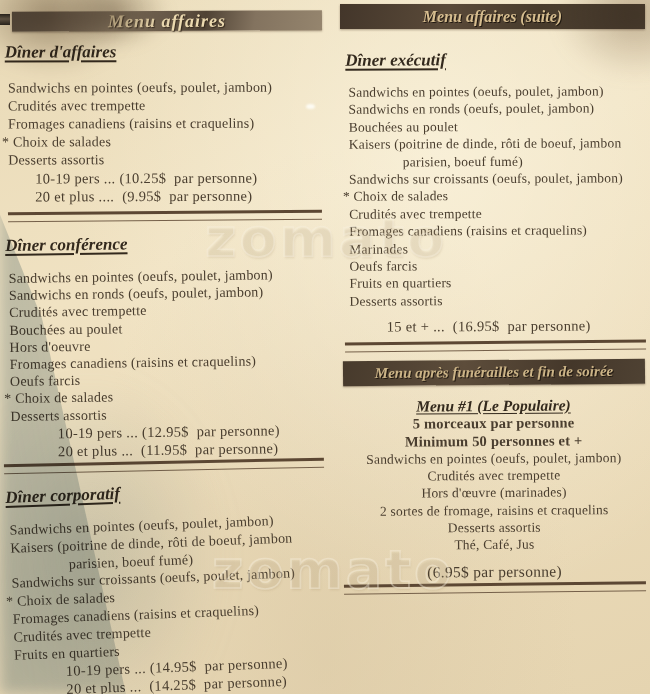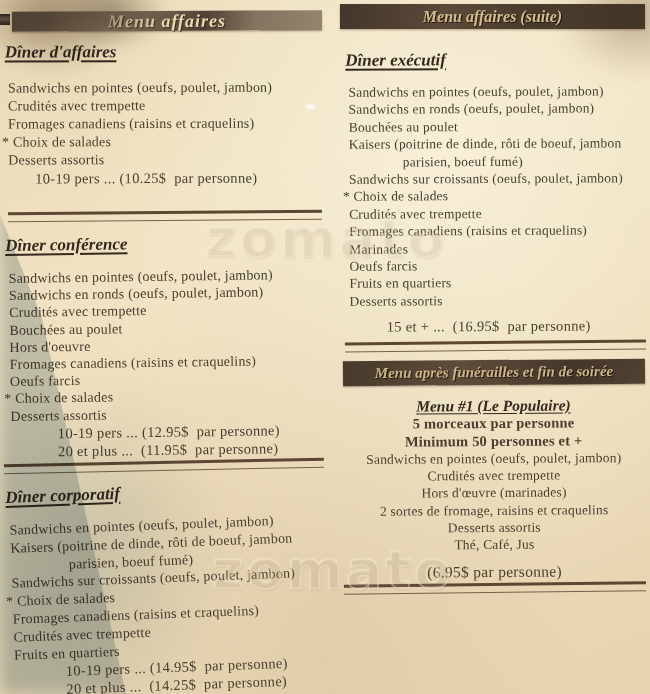--- a/index.html
+++ b/index.html
@@ -107,20 +107,21 @@
   <div class="sec" id="ls1">
     <h2>Dîner d'affaires</h2>
     <div class="items">
       <div class="line">Sandwichs en pointes (oeufs, poulet, jambon)</div>
       <div class="line">Crudités avec trempette</div>
       <div class="line">Fromages canadiens (raisins et craquelins)</div>
       <div class="line star">* Choix de salades</div>
       <div class="line">Desserts assortis</div>
     </div>
     <div class="price">10-19 pers ... (10.25$  par personne)</div>
+    <div class="price">20 et plus ....  (9.95$  par personne)</div>
   </div>
 
   <div class="rule" id="sep-l1"></div>
 
   <div class="sec" id="ls2">
     <h2>Dîner conférence</h2>
     <div class="items">
       <div class="line">Sandwichs en pointes (oeufs, poulet, jambon)</div>
       <div class="line">Sandwichs en ronds (oeufs, poulet, jambon)</div>
       <div class="line">Crudités avec trempette</div>

